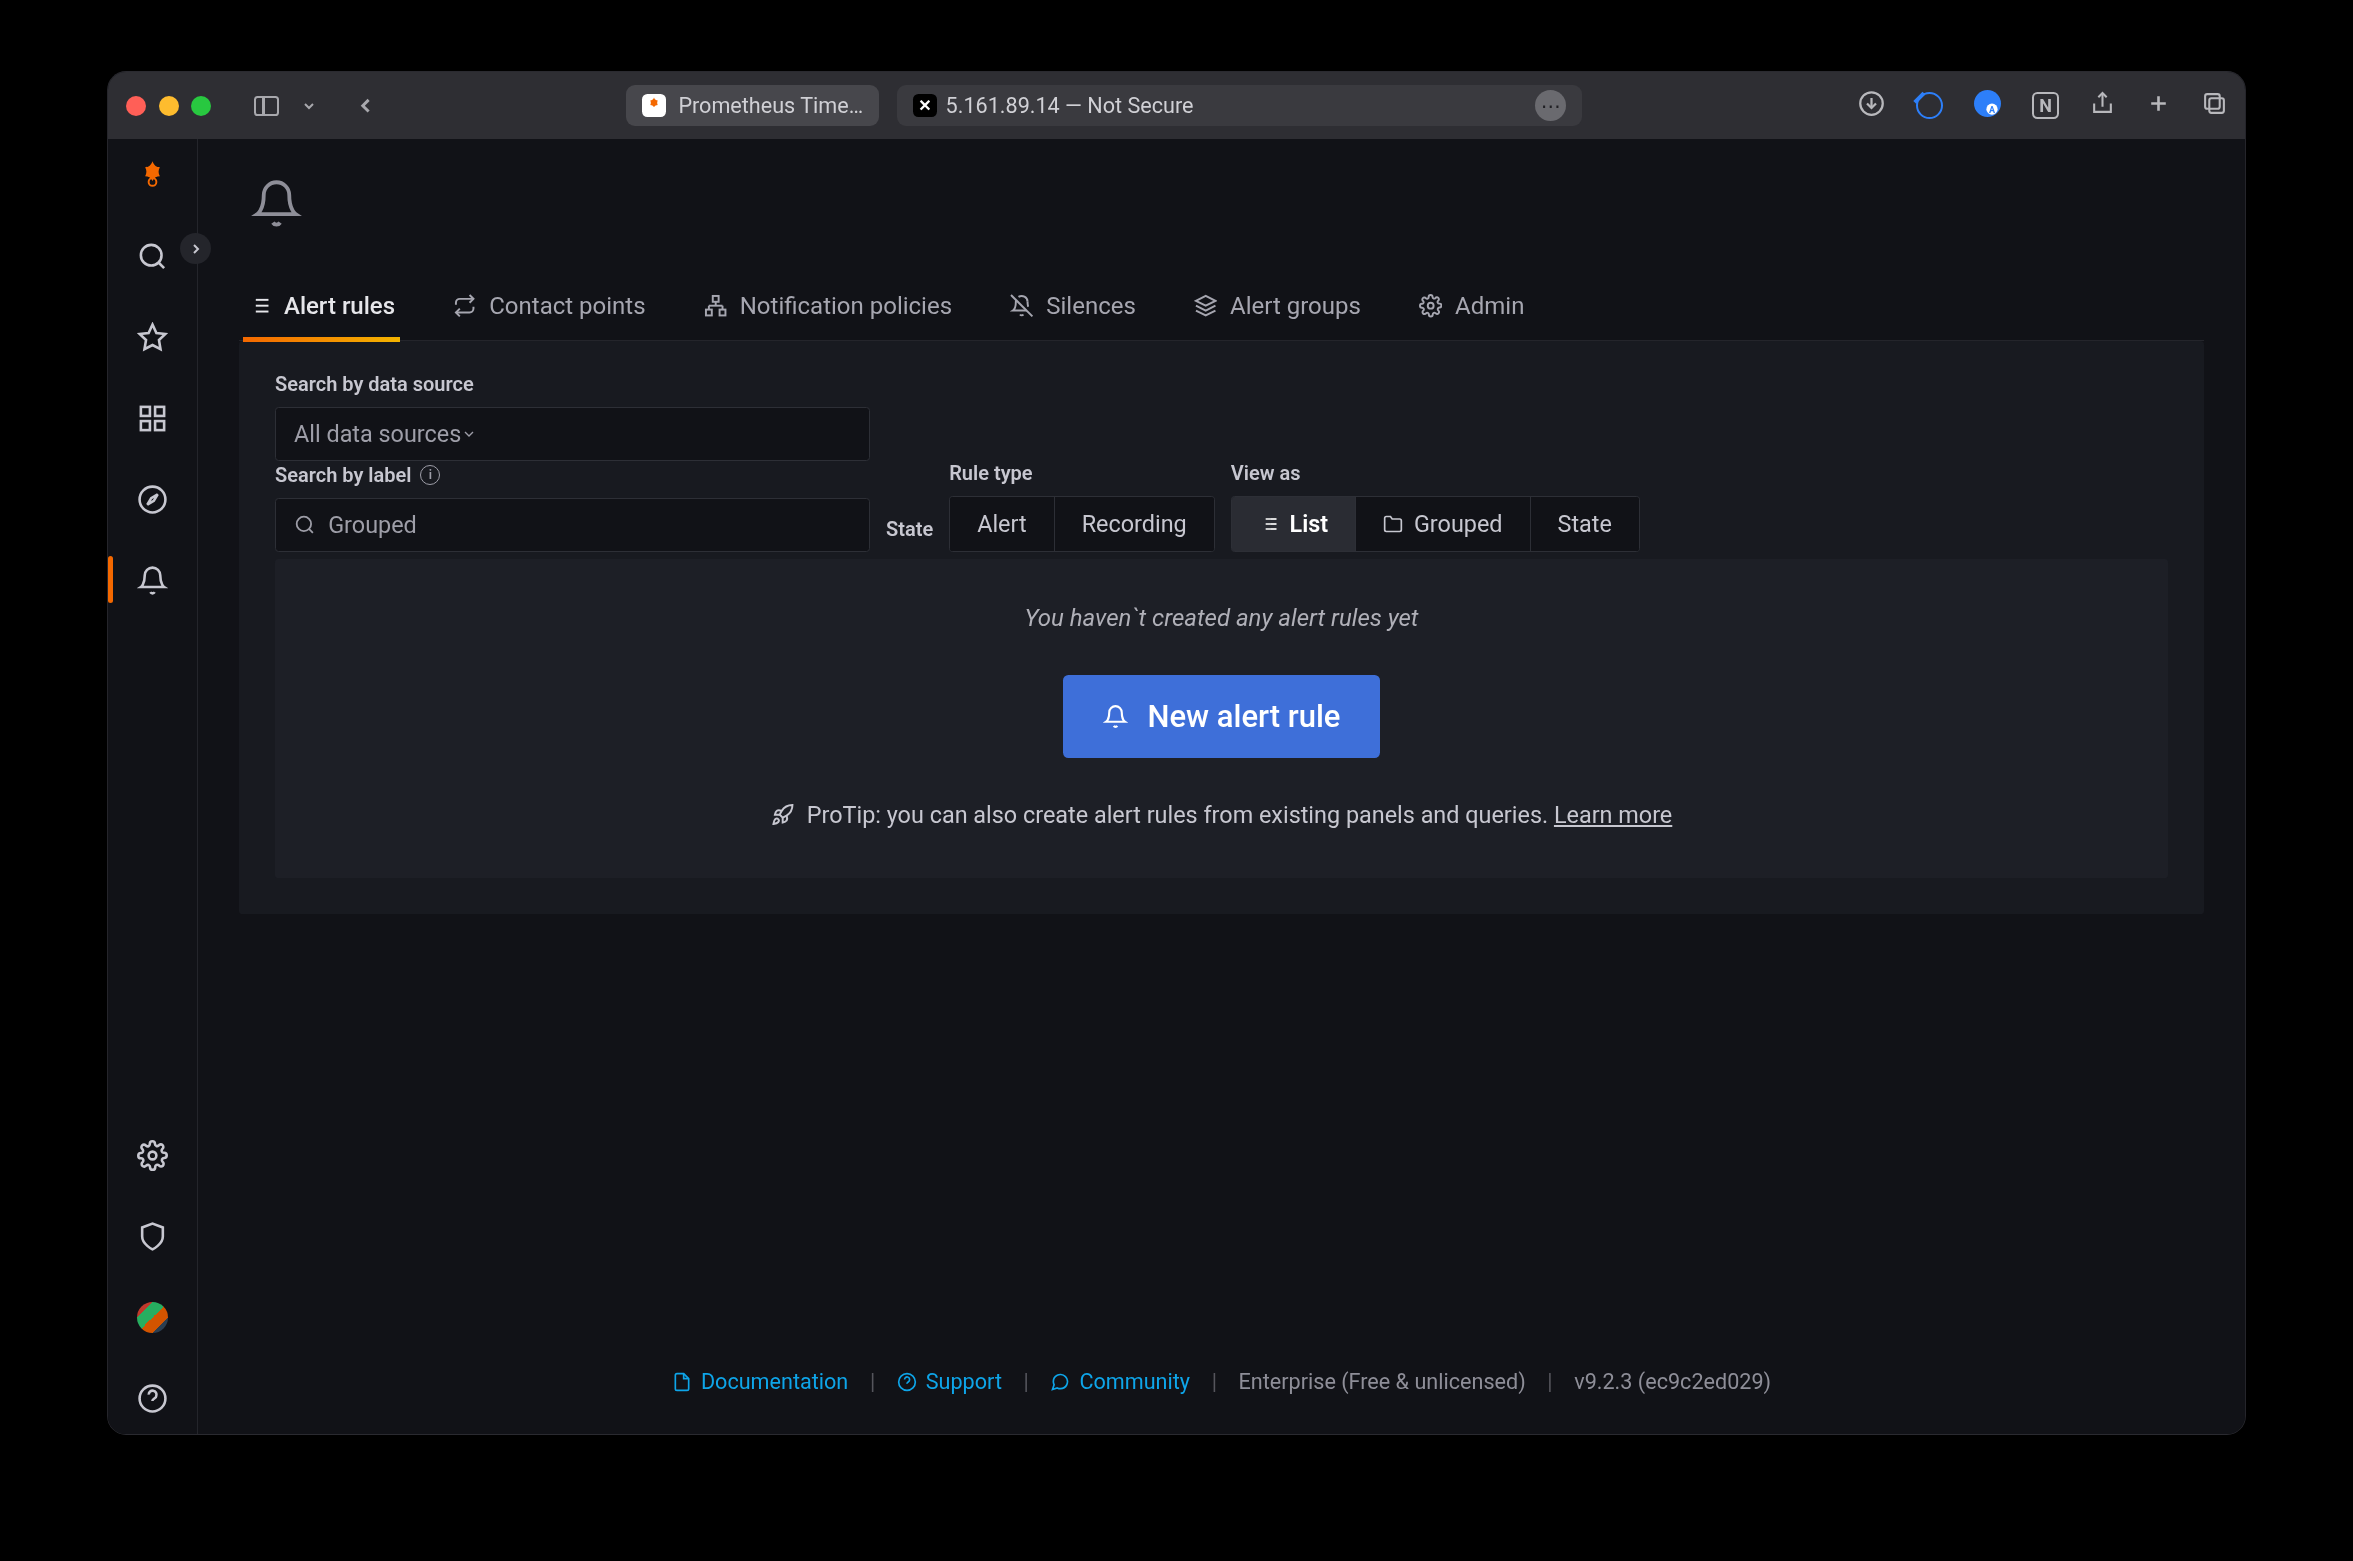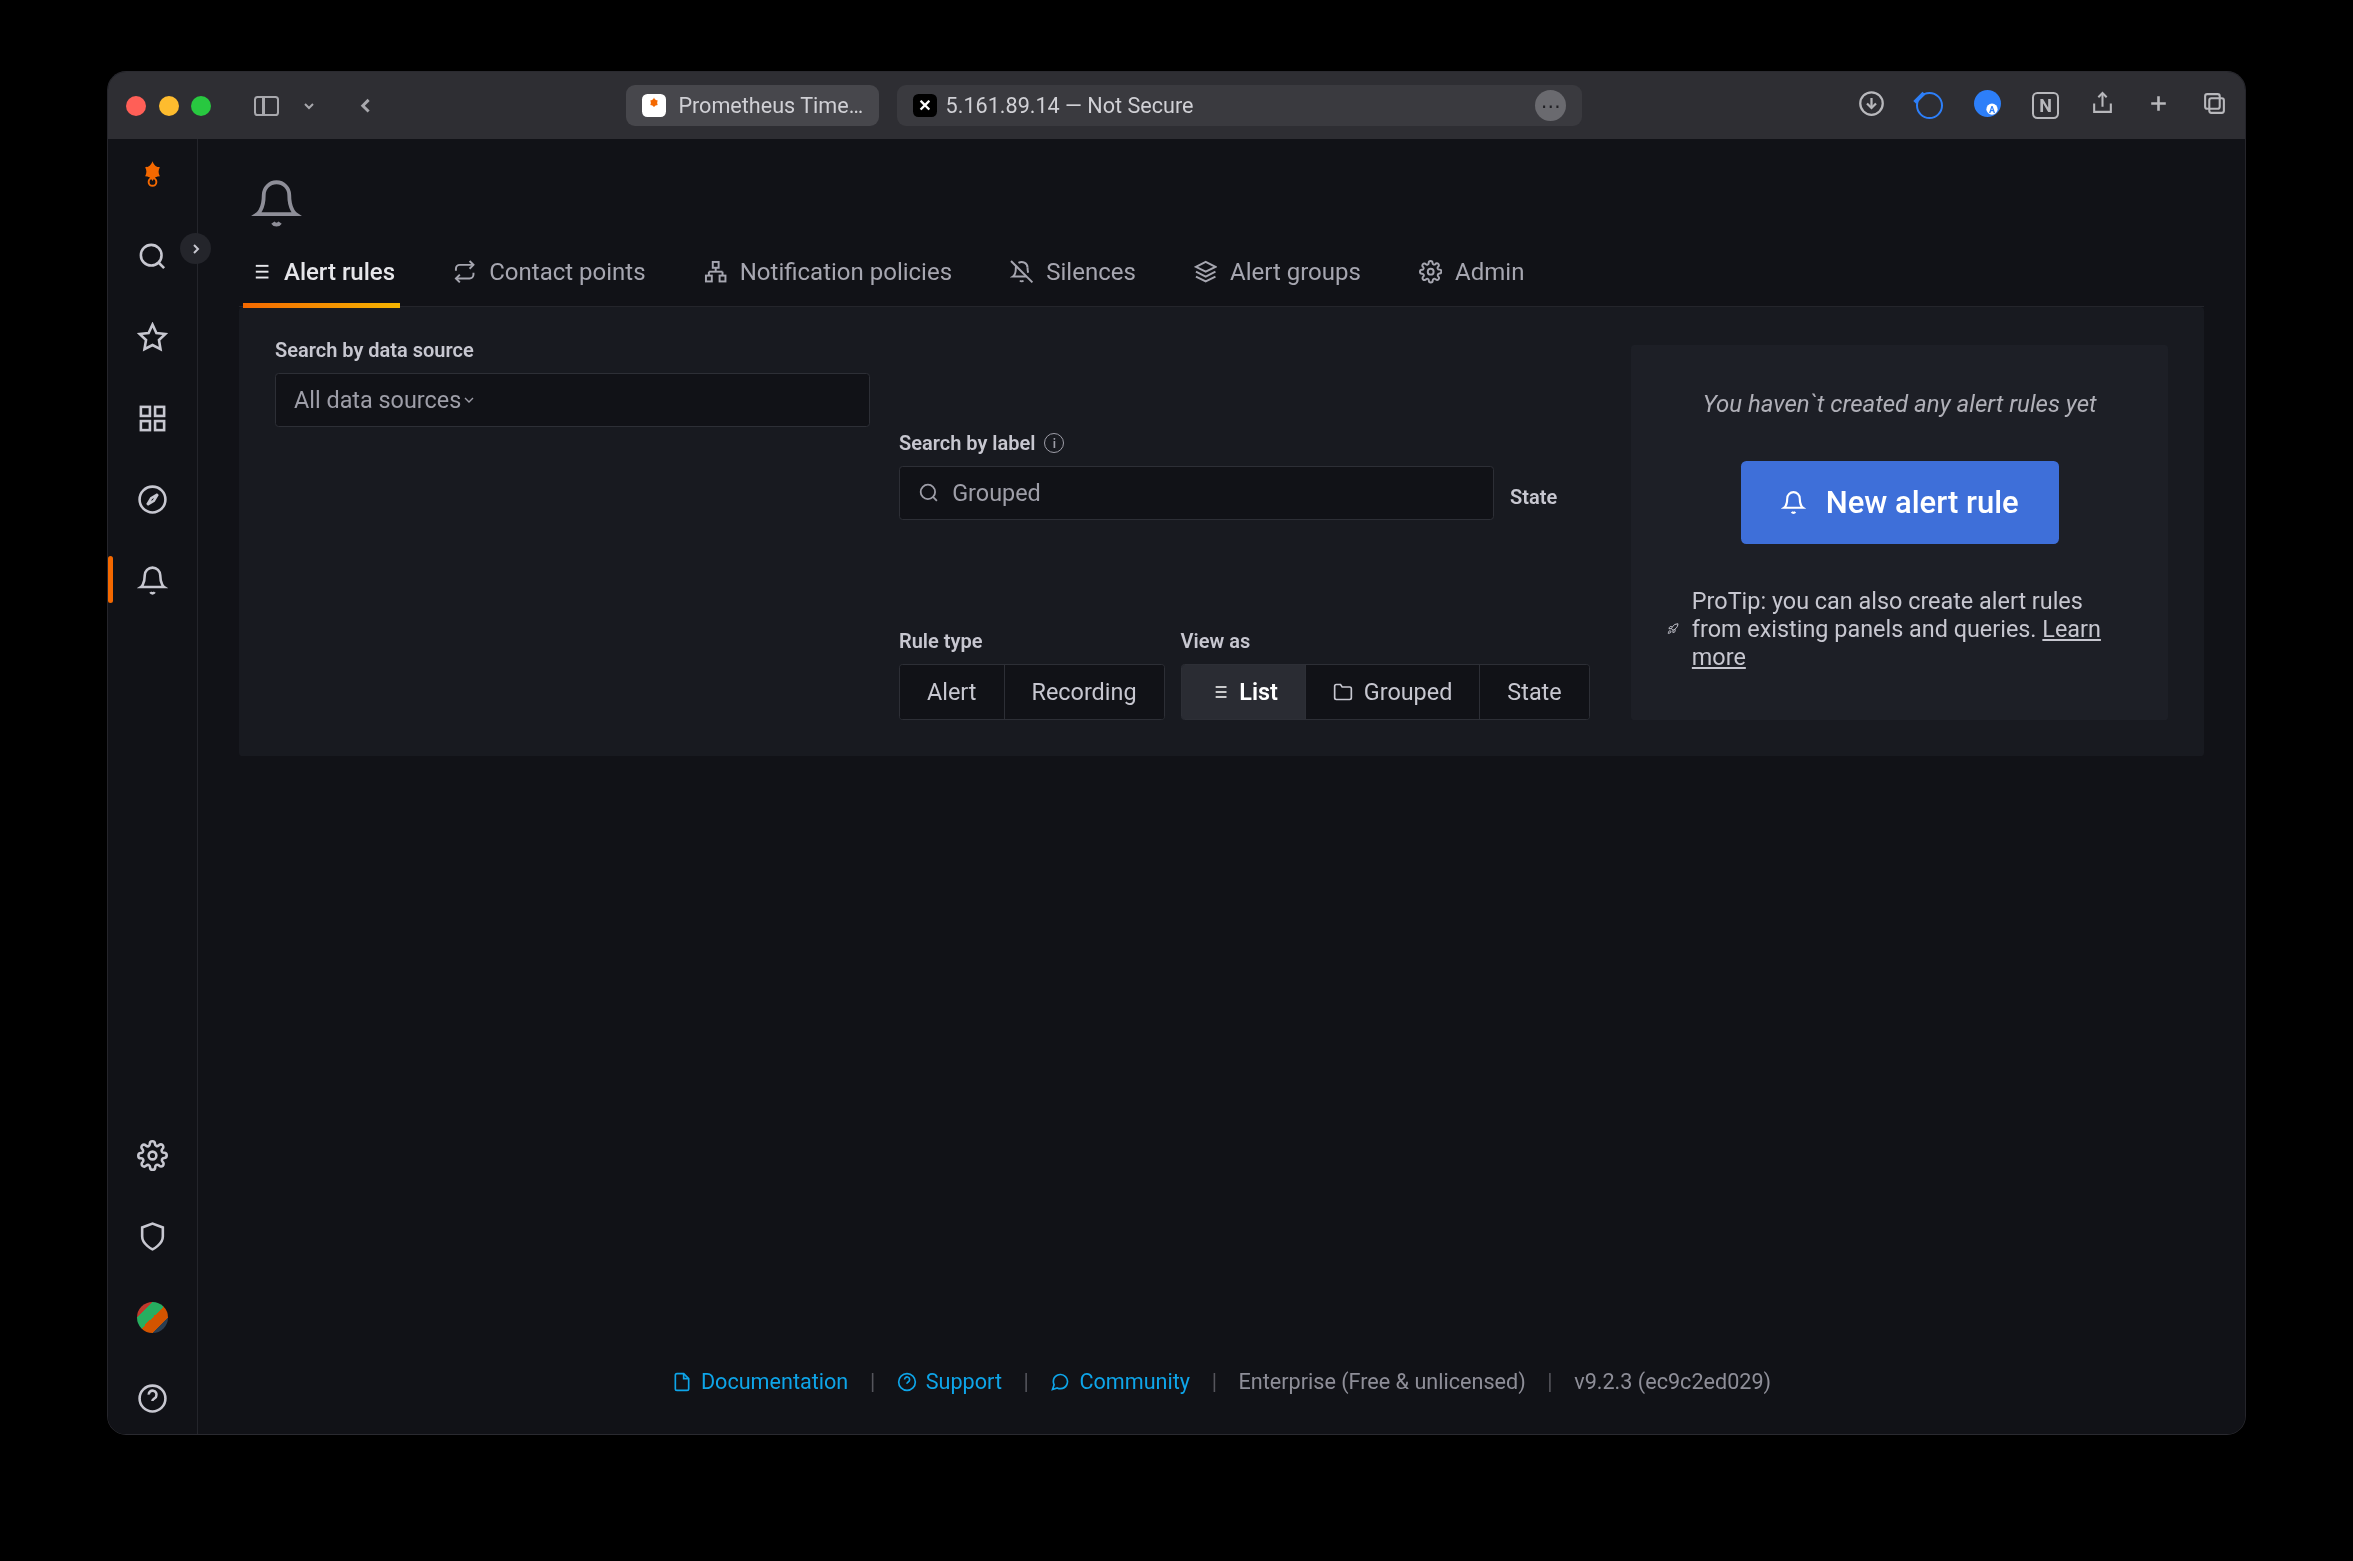--- a/index.html
+++ b/index.html
@@ -45,27 +45,27 @@
   .expand-pin { position:absolute; top:94px; right:-14.4px; width:31px; height:31px; border-radius:50%; background:#24252b; display:flex; align-items:center; justify-content:center; color:#c7c7d0; }
   .avatar { width:31px; height:31px; border-radius:50%; background:linear-gradient(135deg,#c0392b 0 25%, #27ae60 25% 50%, #d35400 50% 75%, #2c3e50 75% 100%); }
 
   .main { flex:1; display:flex; flex-direction:column; padding:0 41px; }
   .page-head { display:flex; align-items:flex-start; gap:27px; padding-top:32px; padding-left:5.4px; }
   .page-head-icon { width:65px; height:65px; display:flex; align-items:center; justify-content:center; color:#8e8e98; }
   .page-head-icon svg { width:51px; height:51px; }
   .page-title { font-size:38px; font-weight:500; color:#d8d8de; }
   .page-subtitle { font-size:23.4px; color:#9e9ea8; margin-top:5.4px; }
 
-  .tabs { display:flex; gap:51px; margin-top:22px; border-bottom:0.9px solid #24252b; padding-left:5.4px; }
+  .tabs { display:flex; gap:51px; margin-top:56px; border-bottom:0.9px solid #24252b; padding-left:5.4px; }
   .tab-item { display:flex; align-items:center; gap:12.6px; font-size:24px; color:#a6a6b0; padding:0 3.6px 20px 3.6px; cursor:pointer; position:relative; }
   .tab-item.active { color:#e6e6ea; font-weight:500; }
   .tab-item.active::after { content:""; position:absolute; left:-1.8px; right:-1.8px; bottom:-1.8px; height:4.5px; background:linear-gradient(90deg,#f46800,#f4b400); }
   .tab-item svg { width:23.4px; height:23.4px; }
 
-  .panel { background:#181a20; border-radius:3.6px; margin-top:0; padding:31px 36px 36px 36px; display:flex; flex-direction:row; gap:29px; }
+  .panel { background:#181a20; border-radius:3.6px; margin-top:0; padding:31px 36px 36px 36px; display:flex; flex-direction:column; }
   .label { font-size:20px; font-weight:600; color:#c7c7d0; margin-bottom:10.8px; display:flex; align-items:center; gap:9px; }
   .row { display:flex; gap:16px; align-items:flex-end; flex-wrap:wrap; }
   .select, .input { height:54px; background:#111217; border:0.9px solid #2d2f36; border-radius:3.6px; display:flex; align-items:center; padding:0 18px; font-size:23.4px; color:#9e9ea8; }
   .select { width:595px; justify-content:flex-start; }
   .input { width:595px; gap:12.6px; }
 
   .btn-group { display:flex; border:0.9px solid #2d2f36; border-radius:3.6px; overflow:hidden; }
   .btn-group .seg { height:54px; padding:0 27px; display:flex; align-items:center; gap:10.8px; font-size:23.4px; color:#c7c7d0; cursor:pointer; background:#111217; }
   .btn-group .seg + .seg { border-left:0.9px solid #2d2f36; }
   .btn-group .seg.active { background:#2a2c33; color:#fff; font-weight:600; }

